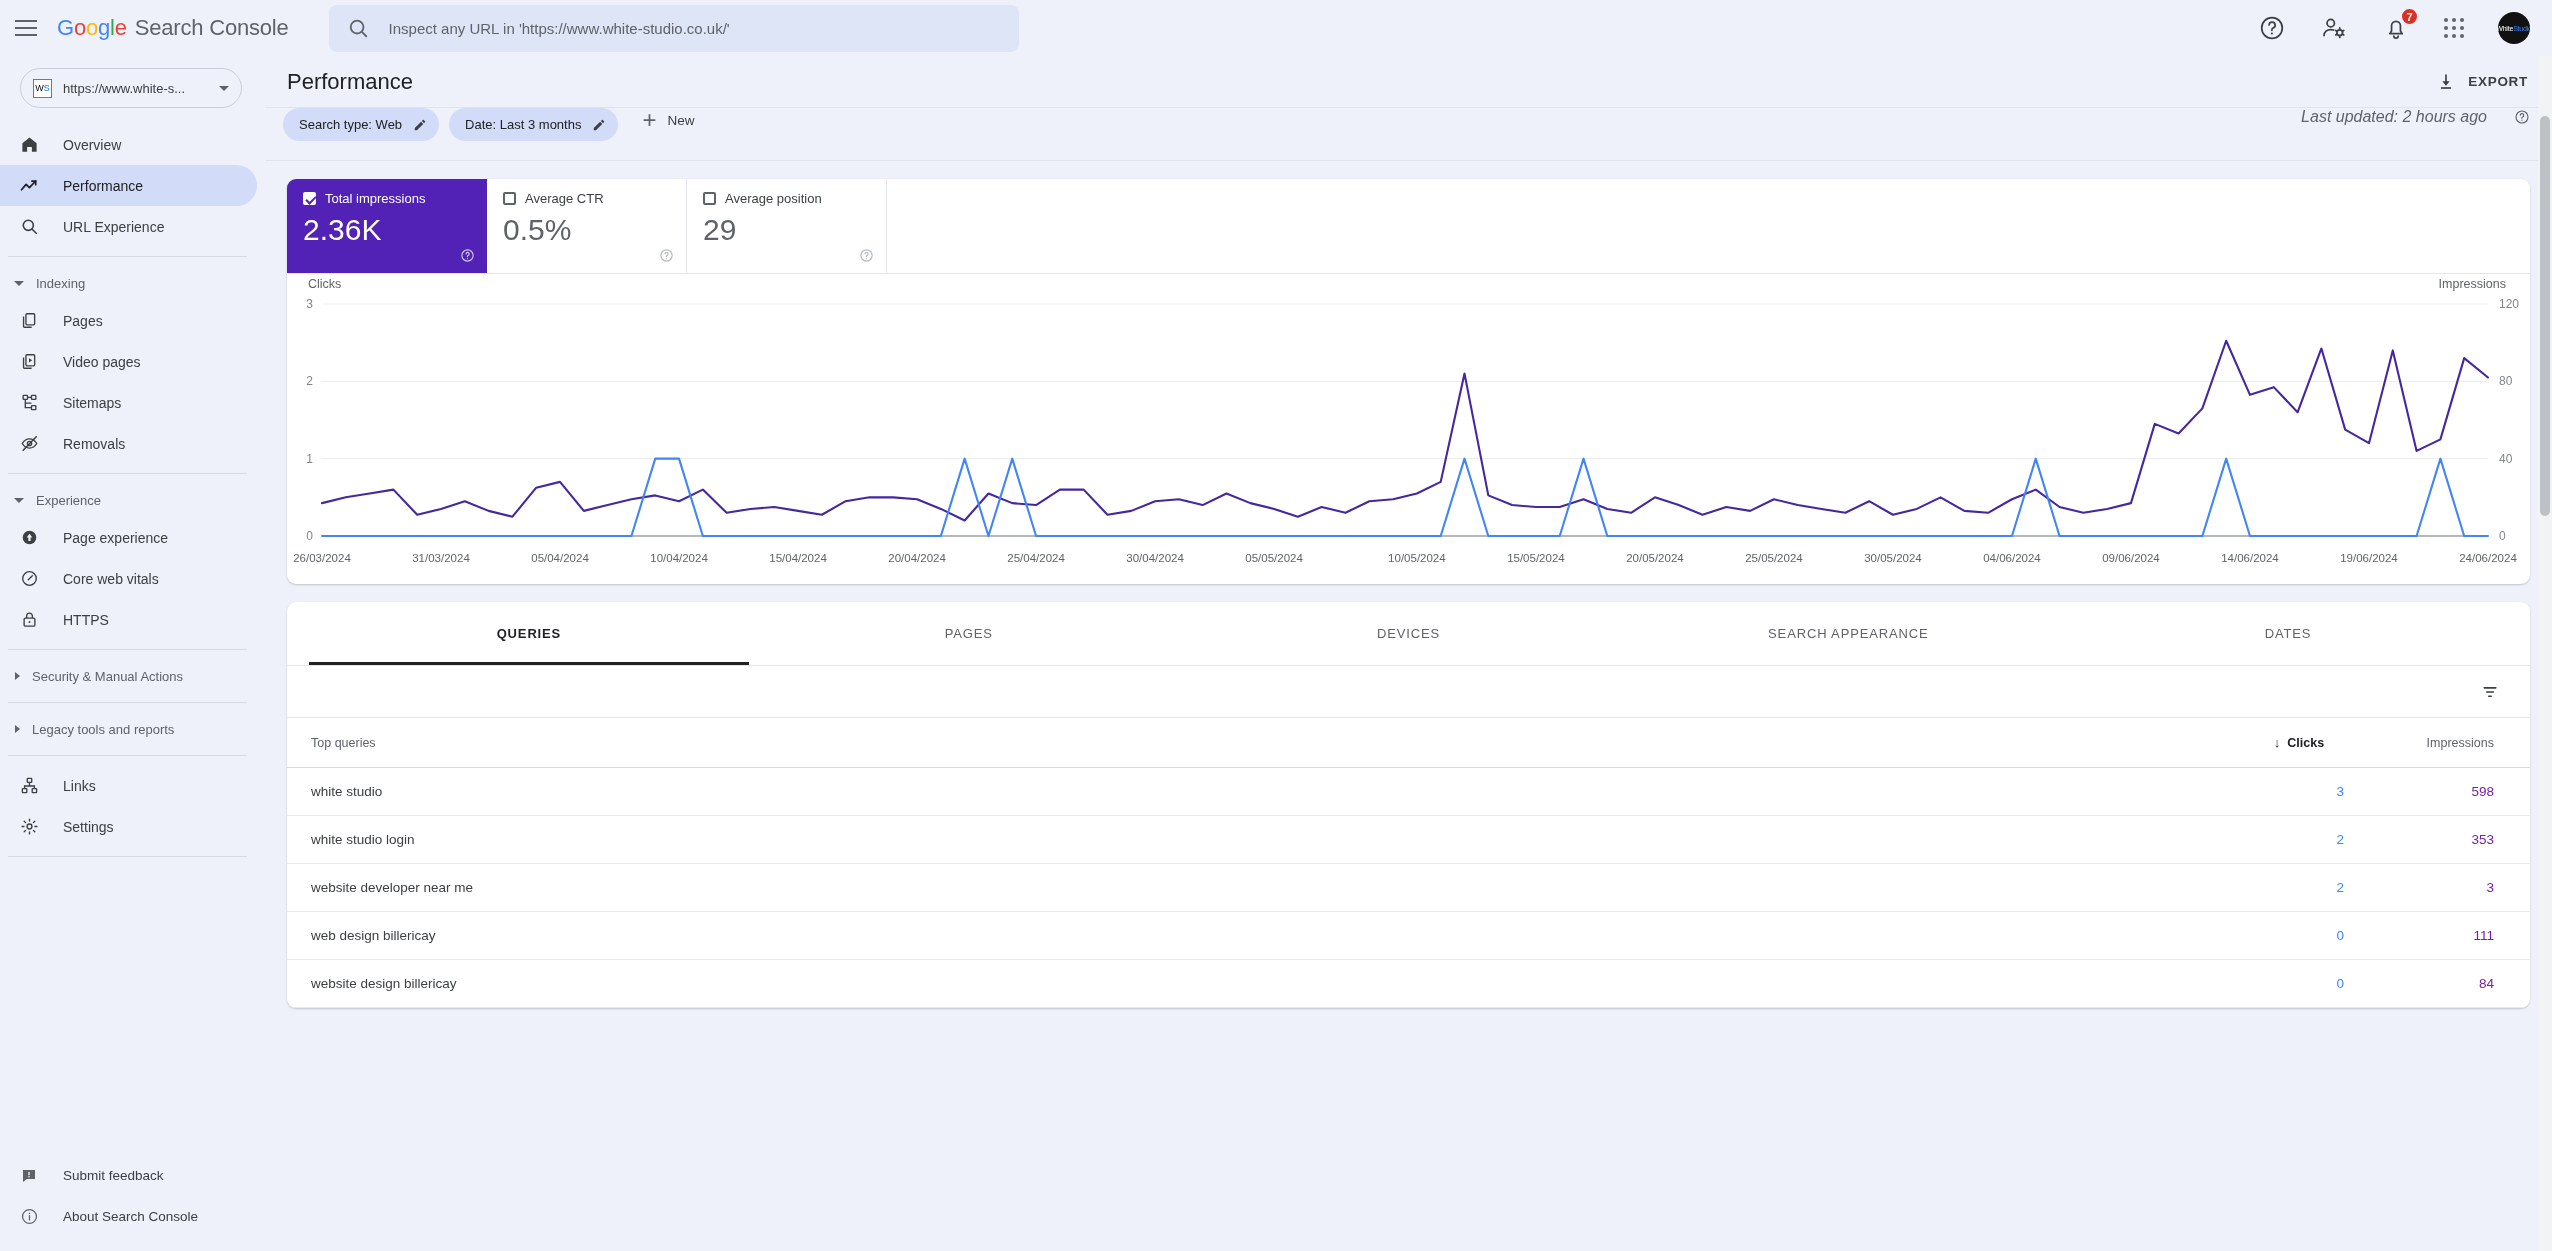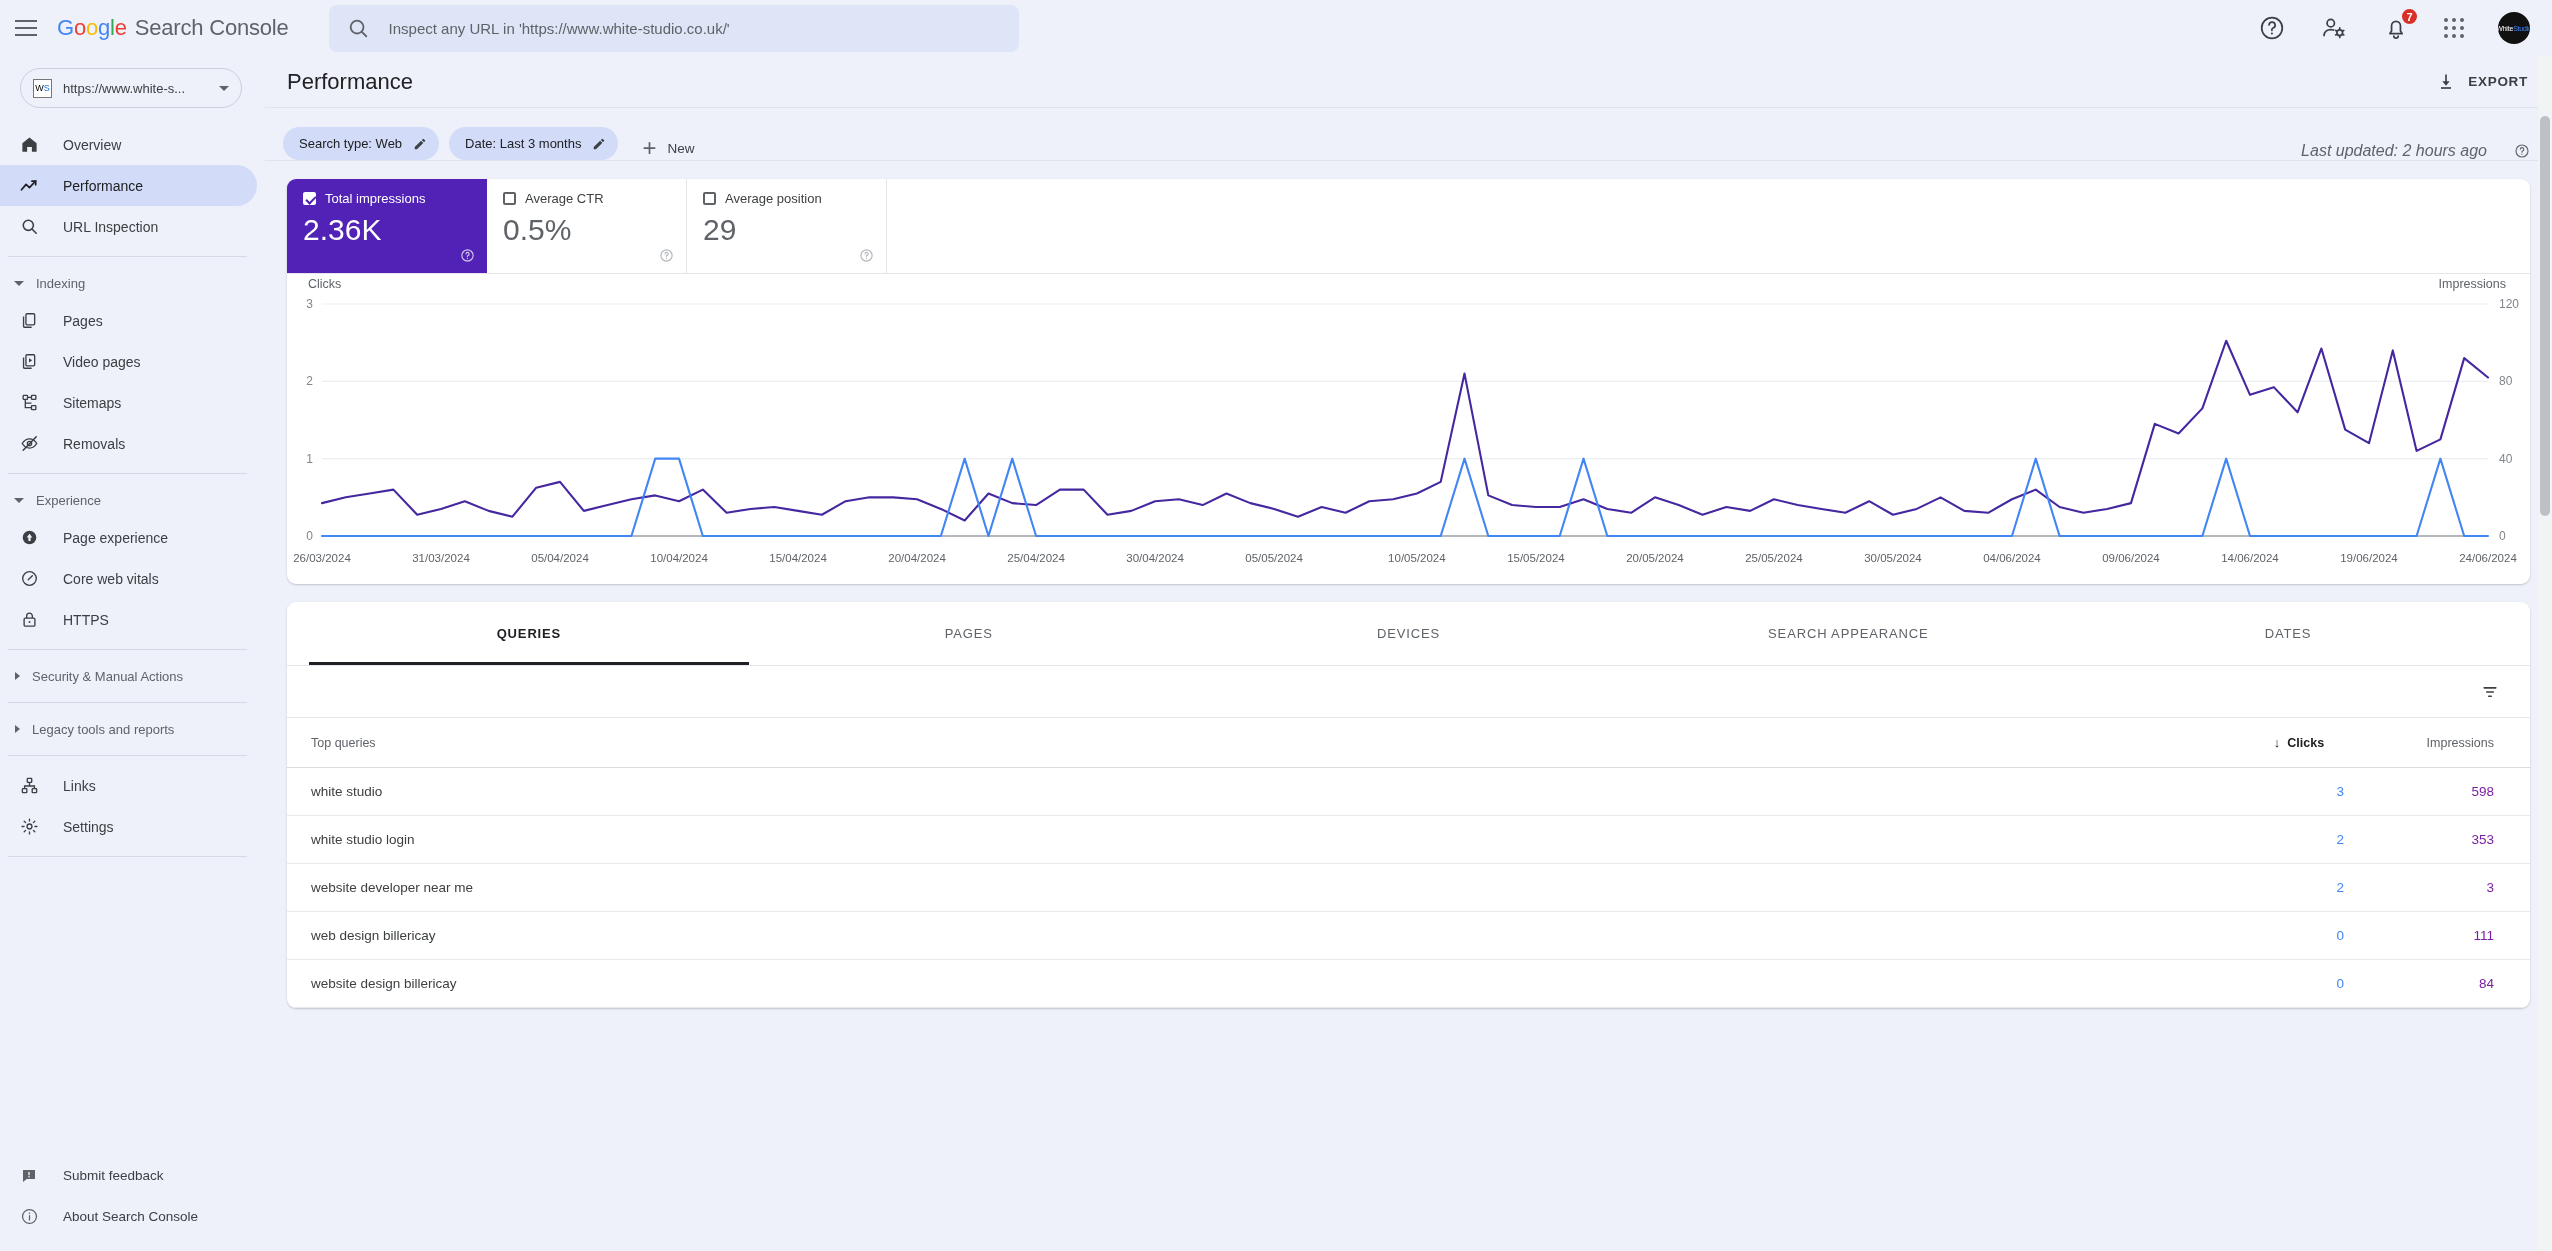--- a/index.html
+++ b/index.html
@@ -89,21 +89,21 @@
 
   
   .main { position: absolute; top: 56px; left: 265px; width: 2287px; height: 1195px; }
   .pagehdr { height: 52px; display: flex; align-items: center; padding: 0 0 0 22px;
     border-bottom: 1px solid #dfe3ec; }
   .pagetitle { font-size: 22px; color: #202124; }
   .exportbtn { margin-left: auto; display: flex; align-items: center; gap: 12px;
     padding: 8px 24px 8px 12px; cursor: pointer; }
   .exportbtn .lbl { font-size: 13.5px; letter-spacing: 0.7px; color: #3c4043; font-weight: bold; }
 
-  .filterbar { height: 53px; display: flex; align-items: flex-end; padding-left: 8px;
+  .filterbar { height: 53px; display: flex; align-items: flex-start; padding-left: 8px;
     border-bottom: 1px solid #dfe3ec; }
   .chip {
     background: #d2dcf8; border-radius: 17px; height: 33px; display: flex; align-items: center;
     padding: 0 12px 0 16px; margin-left: 10px; font-size: 13px; color: #202124; cursor: pointer; gap: 11px;
   }
   .chip .pencil { width: 14px; height: 14px; }
   .newbtn { display: flex; align-items: center; margin-left: 24px; cursor: pointer;
     font-size: 13.5px; color: #3c4043; gap: 11px; }
   .newbtn .plus { font-size: 24px; color: #5f6368; line-height: 1; font-weight: 300; }
   .lastupd { margin-left: auto; display: flex; align-items: center; gap: 27px;
@@ -265,21 +265,21 @@
       </span>
       <span class="lbl">Performance</span>
     </div>
     <div class="navitem">
       <span class="ico">
         <svg viewBox="0 0 24 24" width="19" height="19" fill="none" stroke="#3c4043" stroke-width="2">
           <circle cx="10.5" cy="10.5" r="6.4"></circle>
             <line x1="15.4" y1="15.4" x2="20.5" y2="20.5" stroke-linecap="round"></line>
         </svg>
       </span>
-      <span class="lbl">URL Inspection</span>
+      <span class="lbl">URL Experience</span>
     </div>
 
     <div class="navdiv"></div>
 
     <div class="grouphdr">
       <span class="tri-d"></span>
       <span>Indexing</span>
     </div>
     <div class="navitem">
       <span class="ico">

